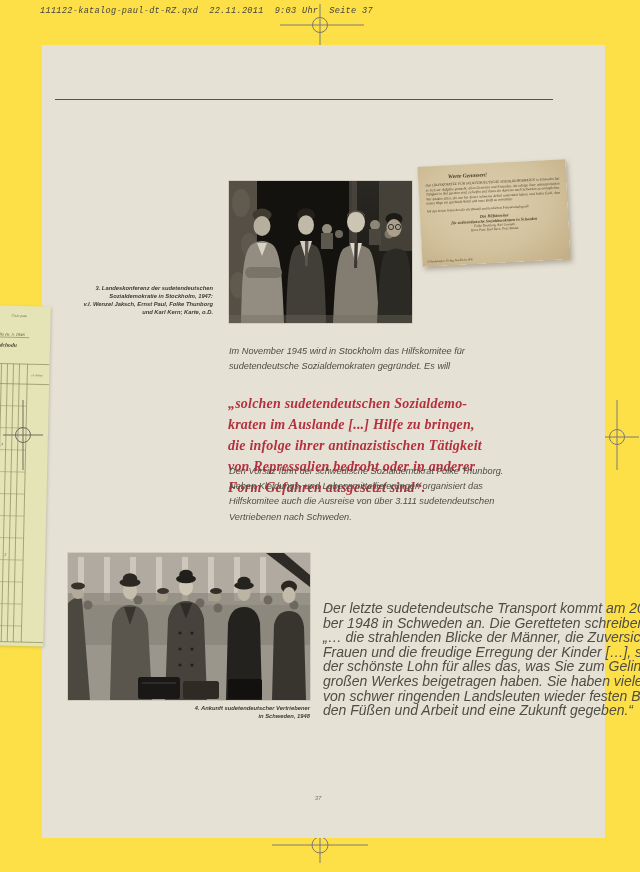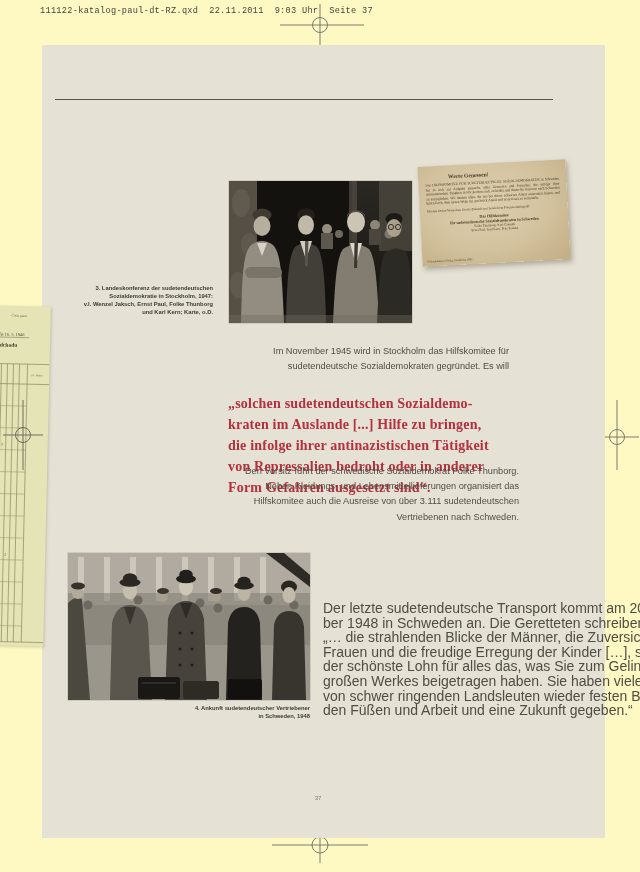--- a/index.html
+++ b/index.html
@@ -1,36 +1,36 @@
 <!DOCTYPE html>
 <html><head>
 <meta charset="utf-8">
 <style>
   html,body{margin:0;padding:0;background:#fcfcfa;}
-  .canvas{position:relative;width:640px;height:872px;background:#fef9c3;overflow:hidden;
-          font-family:"Liberation Sans",sans-serif;}
+  .canvas{position:relative;width:640px;height:872px;background:#fde047;overflow:hidden;
+          font-family:"Liberation Sans",sans-serif;font-style:italic;}
   .abs{position:absolute;}
   .pre{white-space:pre;}
 
   .proof-line{left:40px;top:6px;font-family:"Liberation Mono","DejaVu Sans Mono",monospace;
               font-size:8.6px;color:#45443f;letter-spacing:.3px;}
 
   .sheet{left:42px;top:45px;width:563px;height:793px;background:#e5e1d5;}
 
   .rule{left:55px;top:99px;width:498px;height:1.3px;background:#57544a;}
 
   .photo{box-shadow:0 0 0 .5px rgba(60,55,45,.25);}
   .photo-top{left:229px;top:181px;width:183px;height:142px;}
   .photo-bottom{left:68px;top:553px;width:242px;height:147px;}
 
   .caption{font-size:5.8px;font-weight:bold;color:#3b3a32;line-height:8.1px;text-align:right;}
   .caption-top{left:80px;top:284px;width:133px;}
   .caption-bottom{left:150px;top:704px;width:160px;}
 
-  .body-par{font-size:9.2px;line-height:15.2px;color:#4f4d44;text-align:right;}
+  .body-par{font-size:9.2px;line-height:15.2px;color:#4f4d44;}
   .par-1{left:229px;top:344px;width:280px;}
   .par-2{left:229px;top:464px;width:290px;}
   .par-3{left:323px;top:601px;width:252px;font-size:14px;line-height:14.6px;}
 
   .quote{left:228px;top:393px;width:285px;font-family:"Liberation Serif","DejaVu Serif",serif;
          font-weight:bold;font-size:14px;line-height:21px;color:#b5303d;letter-spacing:.2px;}
 
   .page-num{left:306px;top:795px;width:24px;text-align:center;font-size:6px;color:#7e7c74;}
 
   

